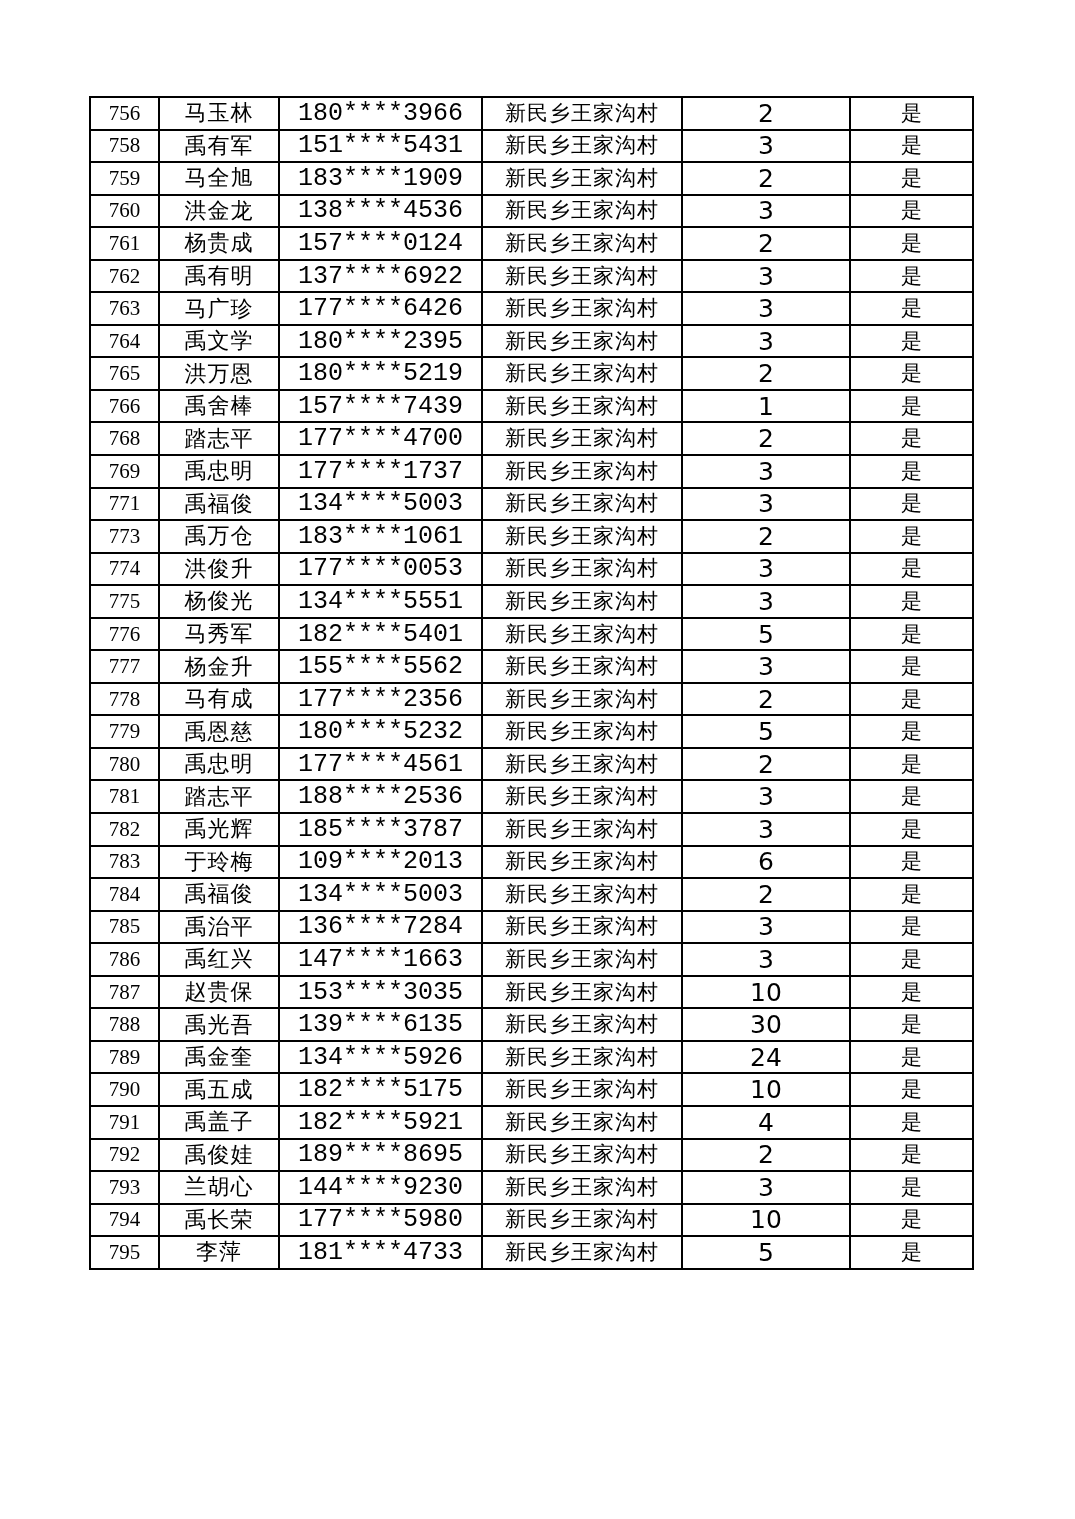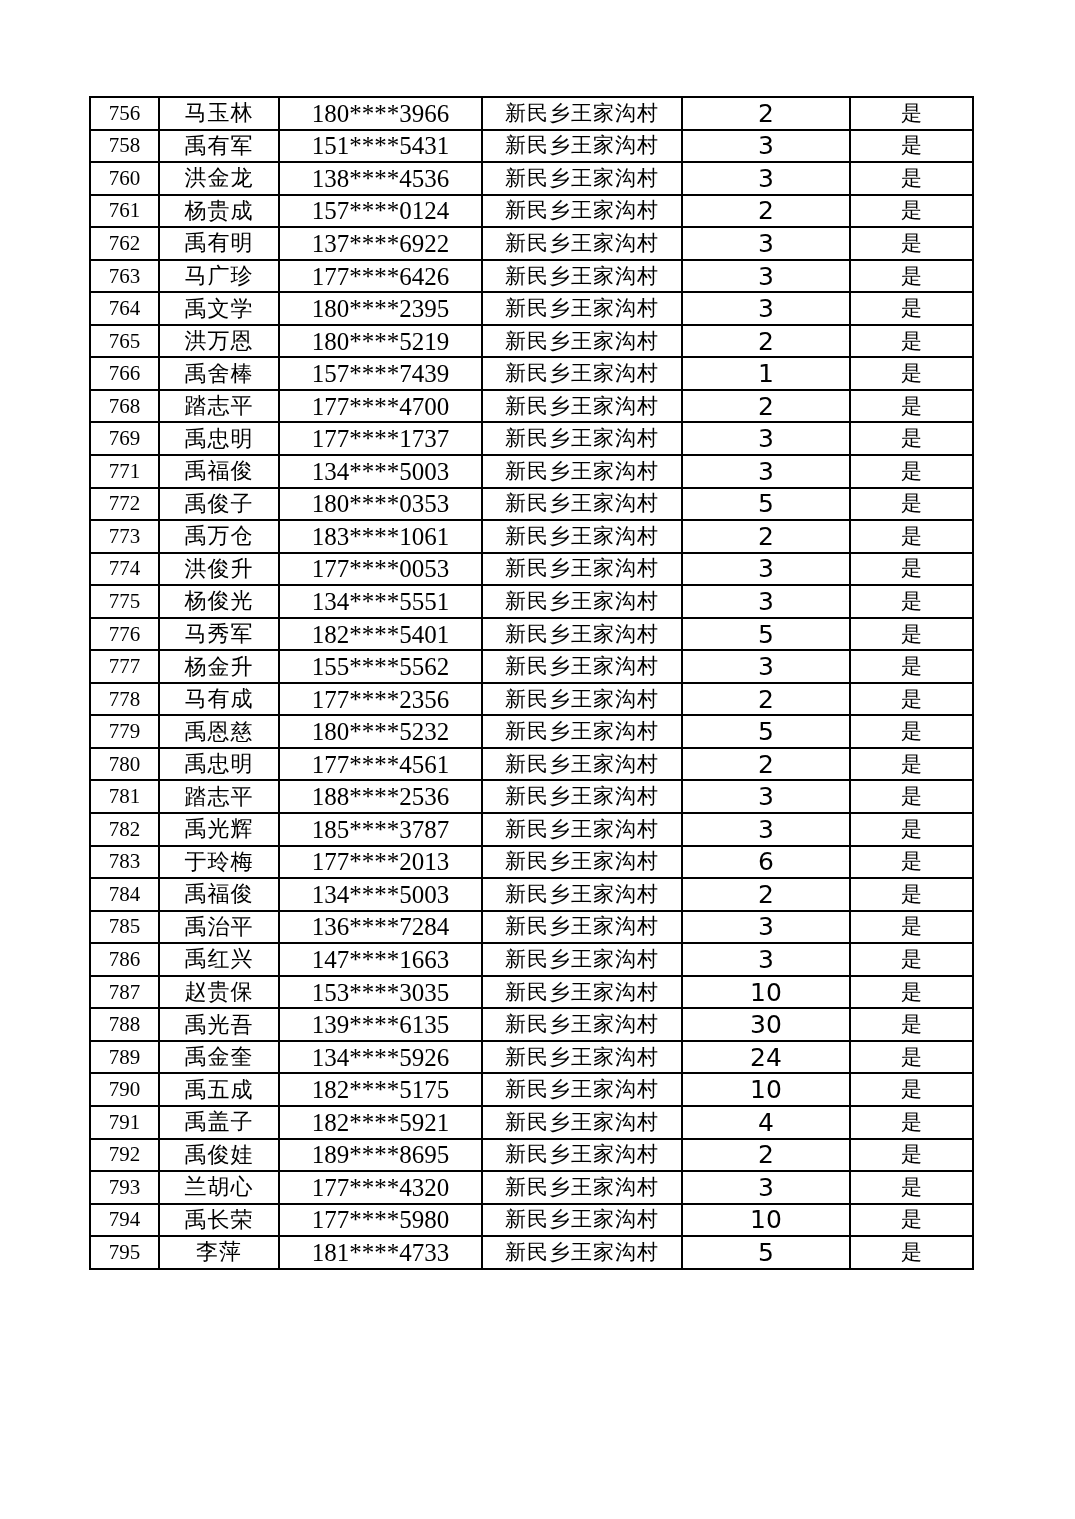--- a/index.html
+++ b/index.html
@@ -44,21 +44,21 @@
   td.col-index {
     font-family: "Liberation Serif", "DejaVu Serif", serif;
     font-size: 21px;
   }
   td.col-name {
     font-family: "Liberation Serif", "DejaVu Serif", serif;
     font-size: 22px;
     letter-spacing: 1px;
   }
   td.col-phone {
-    font-family: Liberation Serif, serif;
+    font-family: Liberation Mono, monospace;
     font-size: 25px;
   }
   td.col-village {
     font-family: "Liberation Serif", "DejaVu Serif", serif;
     font-size: 21px;
     letter-spacing: 1px;
   }
   td.col-count {
     font-family: "DejaVu Sans", "Liberation Sans", sans-serif;
     font-size: 25px;
@@ -93,20 +93,28 @@
       </tr>
         <tr>
         <td class="col-index">758</td>
         <td class="col-name">禹有军</td>
         <td class="col-phone">151****5431</td>
         <td class="col-village">新民乡王家沟村</td>
         <td class="col-count">3</td>
         <td class="col-flag">是</td>
       </tr>
         <tr>
+        <td class="col-index">759</td>
+        <td class="col-name">马全旭</td>
+        <td class="col-phone">183****1909</td>
+        <td class="col-village">新民乡王家沟村</td>
+        <td class="col-count">2</td>
+        <td class="col-flag">是</td>
+      </tr>
+        <tr>
         <td class="col-index">760</td>
         <td class="col-name">洪金龙</td>
         <td class="col-phone">138****4536</td>
         <td class="col-village">新民乡王家沟村</td>
         <td class="col-count">3</td>
         <td class="col-flag">是</td>
       </tr>
         <tr>
         <td class="col-index">761</td>
         <td class="col-name">杨贵成</td>
@@ -173,28 +181,20 @@
       </tr>
         <tr>
         <td class="col-index">771</td>
         <td class="col-name">禹福俊</td>
         <td class="col-phone">134****5003</td>
         <td class="col-village">新民乡王家沟村</td>
         <td class="col-count">3</td>
         <td class="col-flag">是</td>
       </tr>
         <tr>
-        <td class="col-index">772</td>
-        <td class="col-name">禹俊子</td>
-        <td class="col-phone">180****0353</td>
-        <td class="col-village">新民乡王家沟村</td>
-        <td class="col-count">5</td>
-        <td class="col-flag">是</td>
-      </tr>
-        <tr>
         <td class="col-index">773</td>
         <td class="col-name">禹万仓</td>
         <td class="col-phone">183****1061</td>
         <td class="col-village">新民乡王家沟村</td>
         <td class="col-count">2</td>
         <td class="col-flag">是</td>
       </tr>
         <tr>
         <td class="col-index">774</td>
         <td class="col-name">洪俊升</td>
@@ -263,21 +263,21 @@
         <td class="col-index">782</td>
         <td class="col-name">禹光辉</td>
         <td class="col-phone">185****3787</td>
         <td class="col-village">新民乡王家沟村</td>
         <td class="col-count">3</td>
         <td class="col-flag">是</td>
       </tr>
         <tr>
         <td class="col-index">783</td>
         <td class="col-name">于玲梅</td>
-        <td class="col-phone">177****2013</td>
+        <td class="col-phone">109****2013</td>
         <td class="col-village">新民乡王家沟村</td>
         <td class="col-count">6</td>
         <td class="col-flag">是</td>
       </tr>
         <tr>
         <td class="col-index">784</td>
         <td class="col-name">禹福俊</td>
         <td class="col-phone">134****5003</td>
         <td class="col-village">新民乡王家沟村</td>
         <td class="col-count">2</td>
@@ -343,21 +343,21 @@
         <td class="col-index">792</td>
         <td class="col-name">禹俊娃</td>
         <td class="col-phone">189****8695</td>
         <td class="col-village">新民乡王家沟村</td>
         <td class="col-count">2</td>
         <td class="col-flag">是</td>
       </tr>
         <tr>
         <td class="col-index">793</td>
         <td class="col-name">兰胡心</td>
-        <td class="col-phone">177****4320</td>
+        <td class="col-phone">144****9230</td>
         <td class="col-village">新民乡王家沟村</td>
         <td class="col-count">3</td>
         <td class="col-flag">是</td>
       </tr>
         <tr>
         <td class="col-index">794</td>
         <td class="col-name">禹长荣</td>
         <td class="col-phone">177****5980</td>
         <td class="col-village">新民乡王家沟村</td>
         <td class="col-count">10</td>

